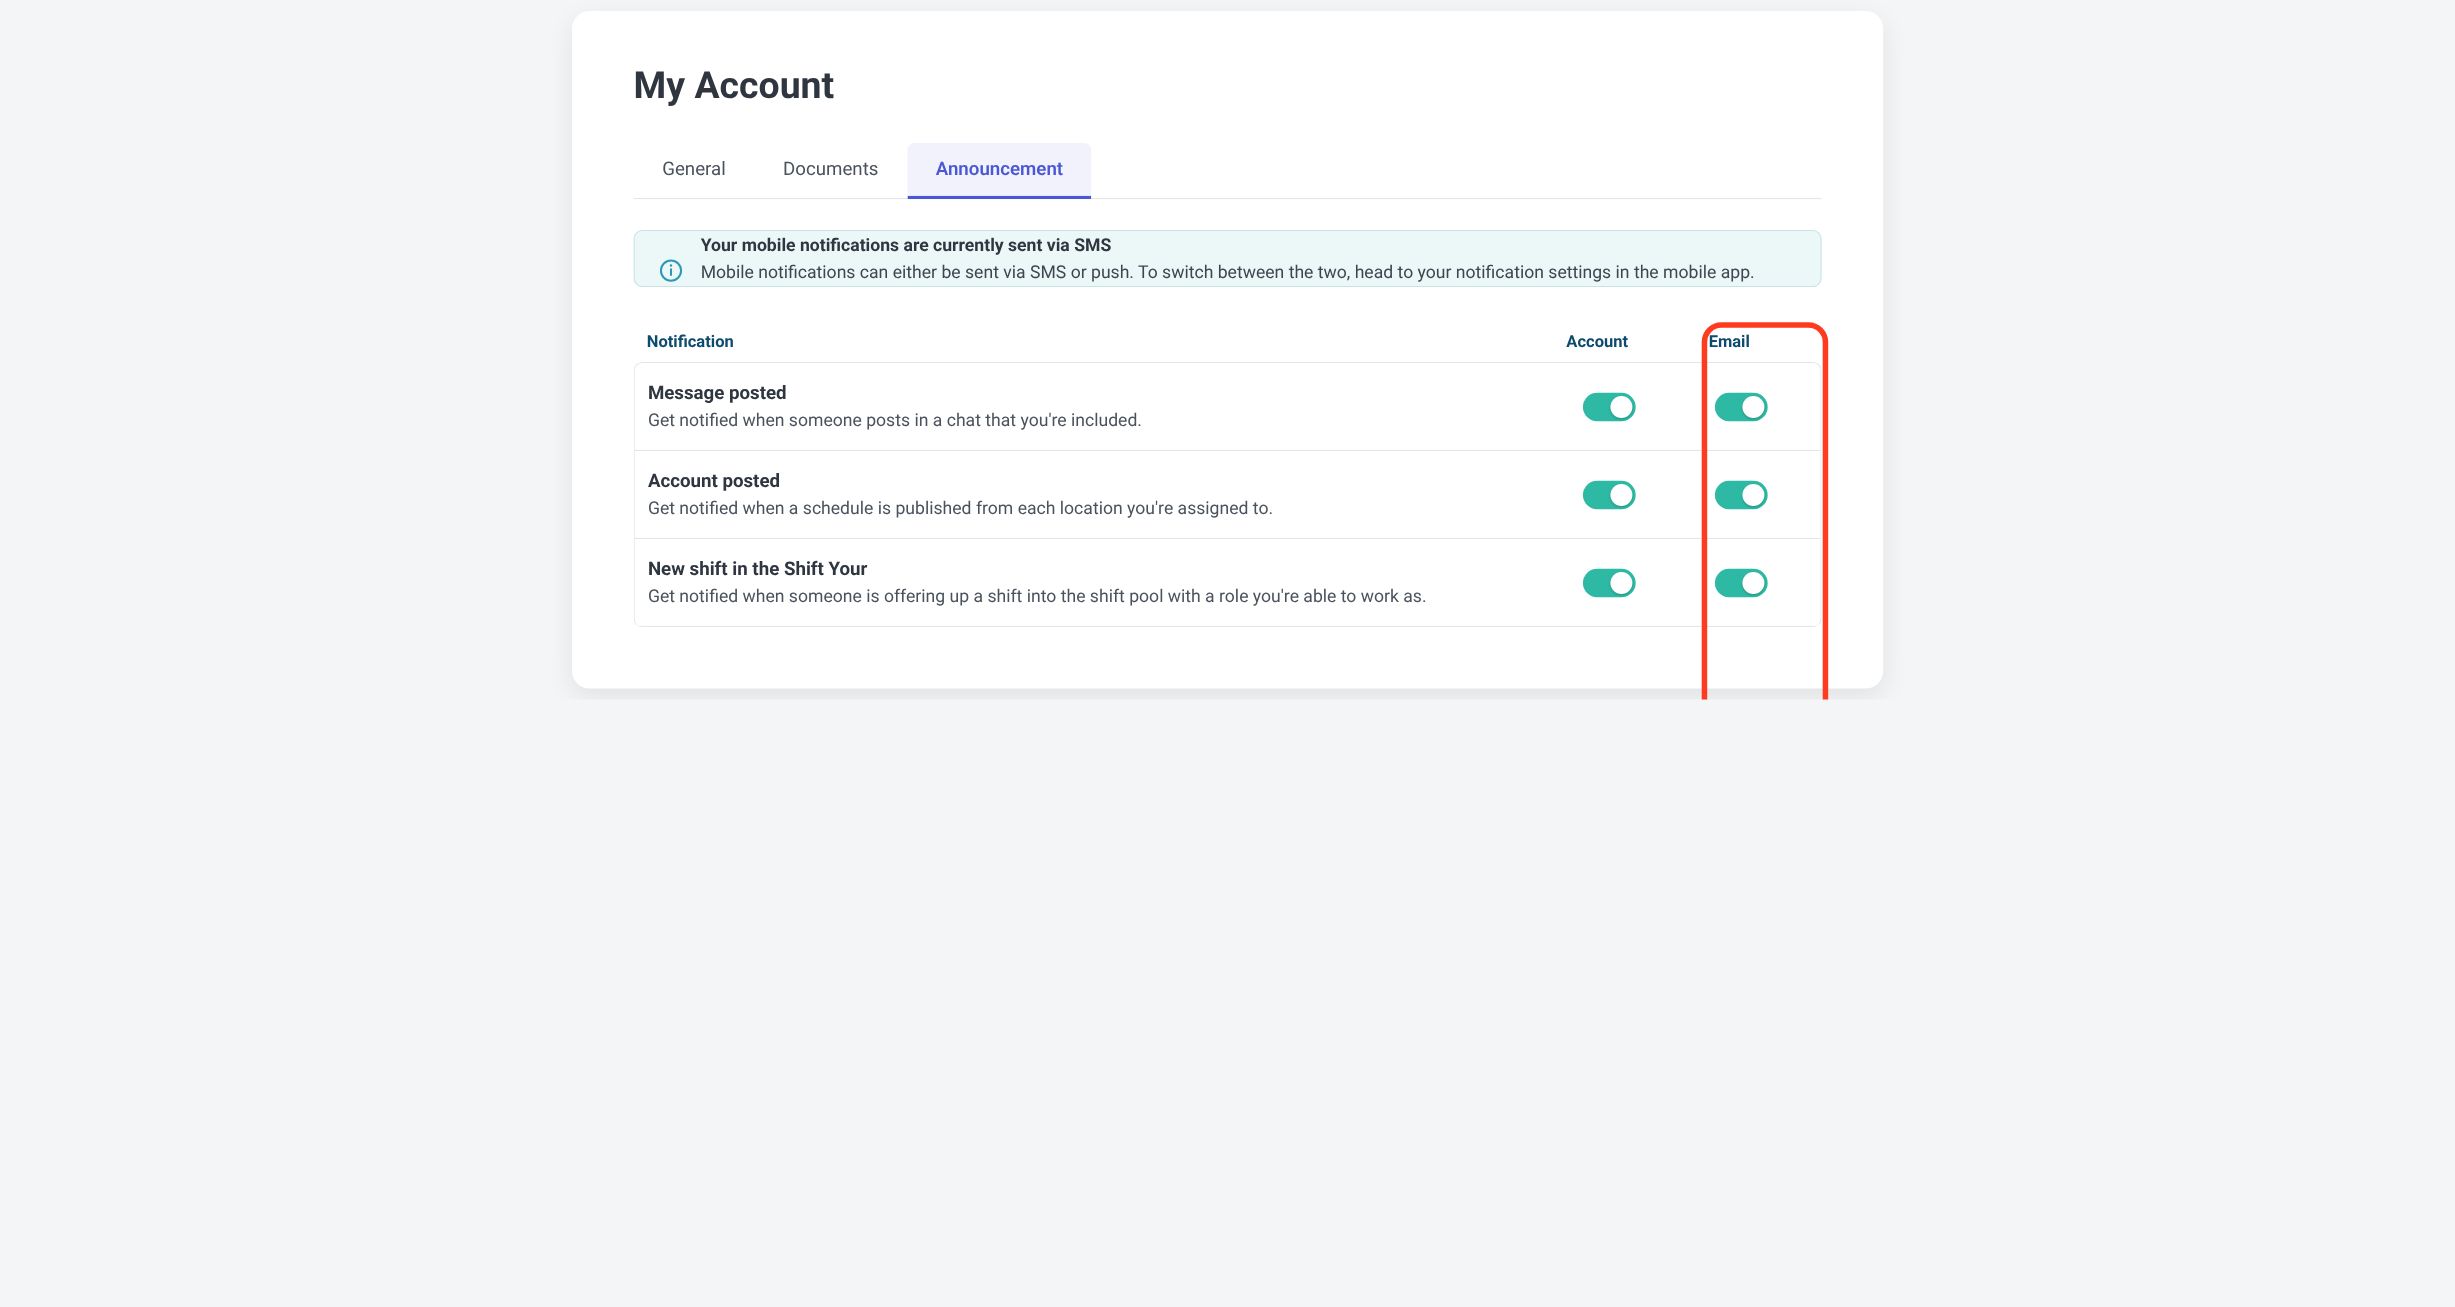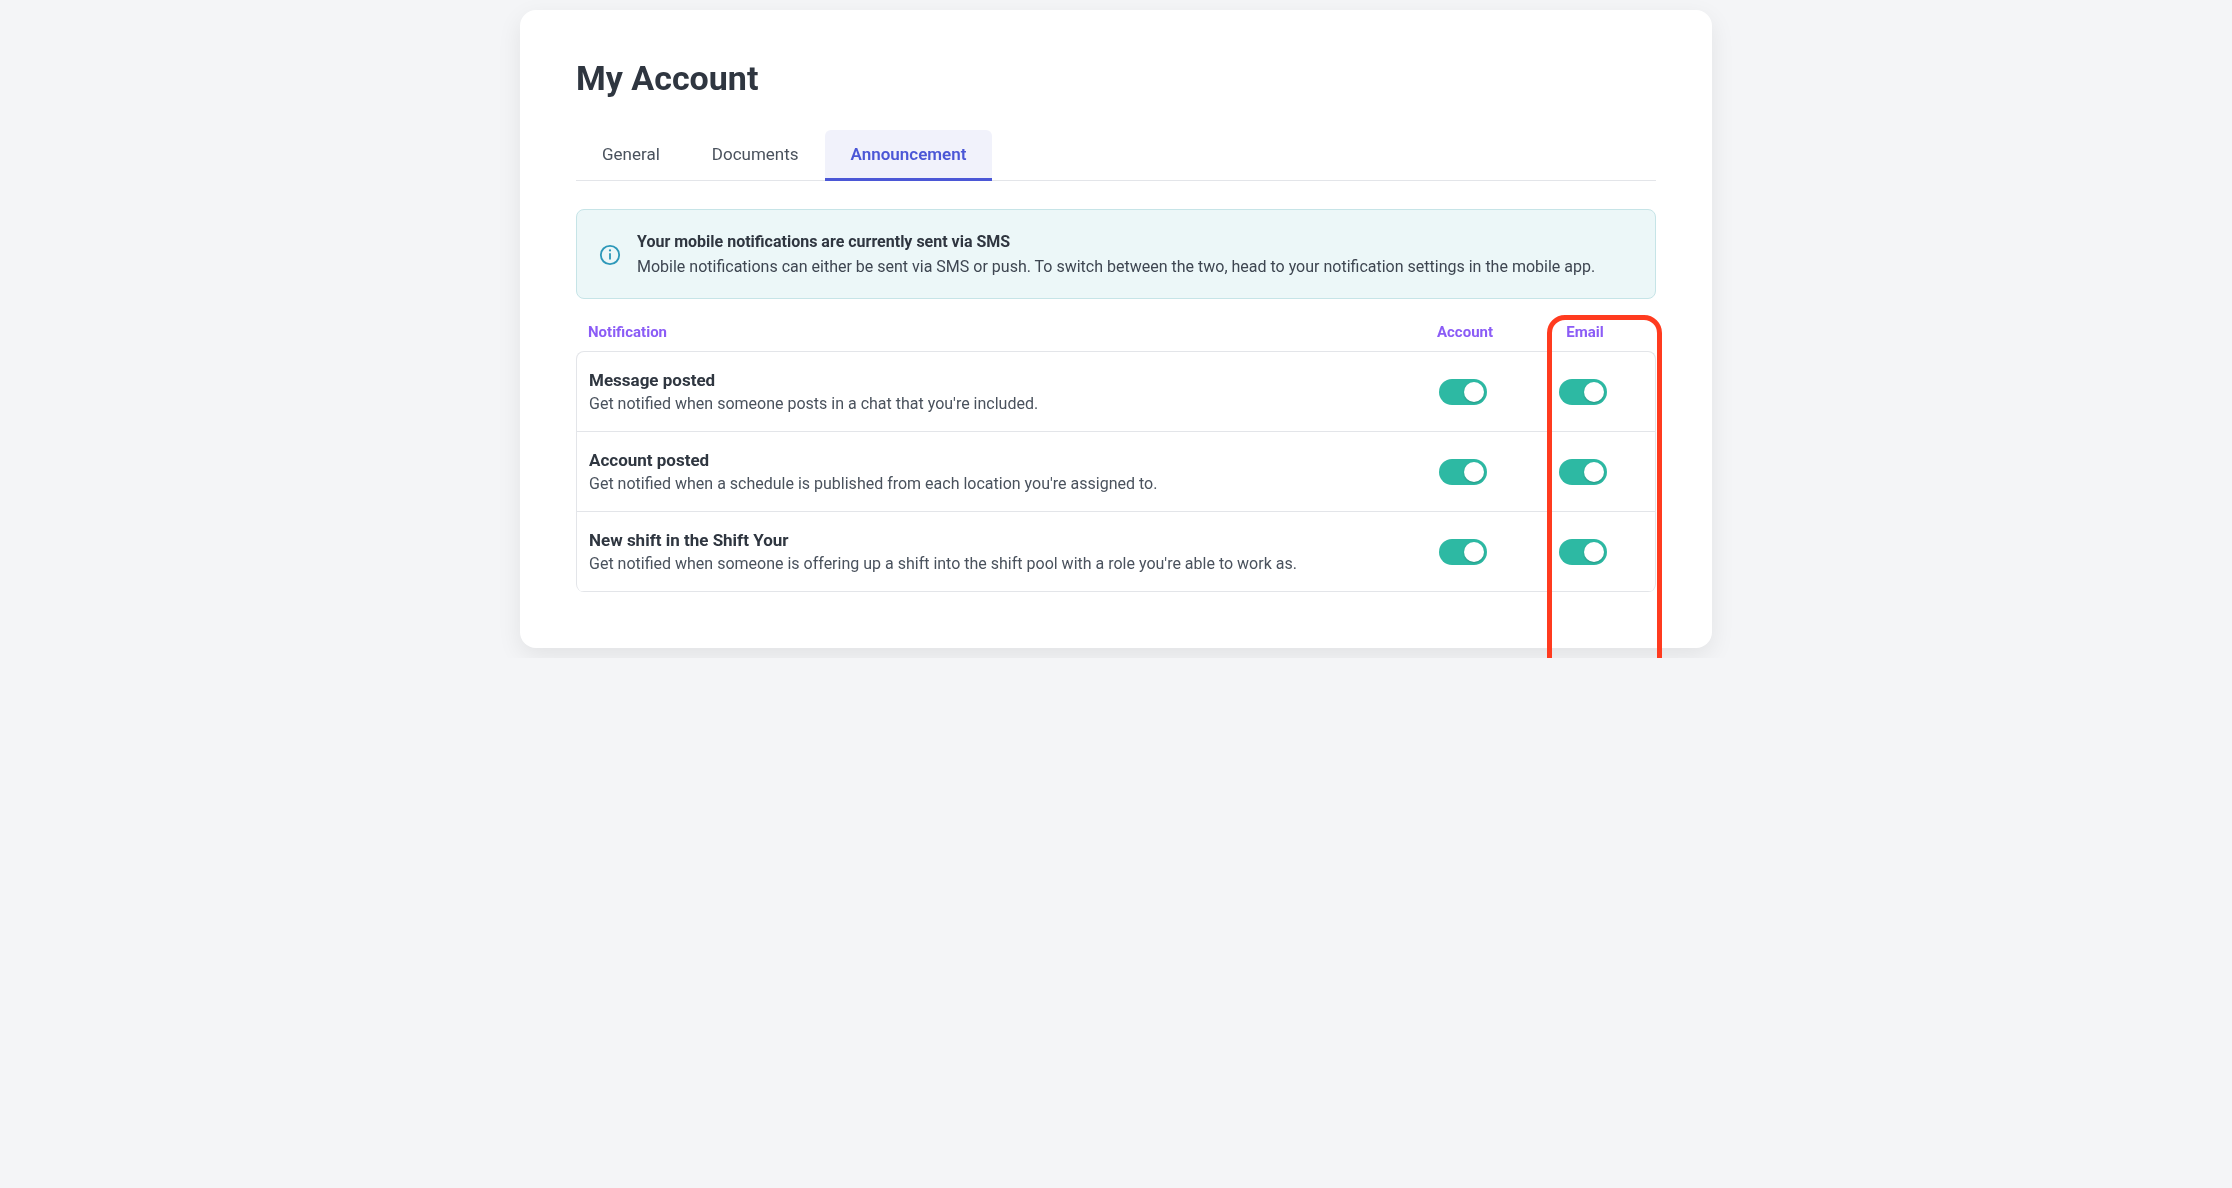--- a/index.html
+++ b/index.html
@@ -41,25 +41,25 @@
     background: #f1f2fb;
     border-bottom: 3px solid #4b57d6;
     border-top-left-radius: 6px;
     border-top-right-radius: 6px;
     margin-bottom: -1px;
   }
   .info-banner {
     border: 1px solid #c6e4e7;
     background: #ecf7f8;
     border-radius: 8px;
-    padding: 22px 22px;
+    padding: 3px 22px;
     display: flex;
     gap: 16px;
-    align-items: center;
-    margin-bottom: 24px;
+    align-items: flex-end;
+    margin-bottom: 40px;
   }
   .info-icon-wrap {
     width: 22px;
     height: 22px;
     flex-shrink: 0;
     margin-top: 2px;
   }
   .info-icon-wrap svg { width: 22px; height: 22px; }
   .info-text-col { flex: 1; }
   .info-title {
@@ -68,24 +68,24 @@
     color: #2f3640;
     margin: 0 0 6px 0;
   }
   .info-body {
     font-size: 16px;
     color: #3e4651;
     margin: 0;
   }
   .table-head {
     display: flex;
-    padding: 0 11px 10px 12px;
+    padding: 0 24px 10px 12px;
     font-size: 15px;
     font-weight: 700;
-    color: #8b5cf6;
+    color: #0c4a6e;
   }
   .col-label { flex: 1; }
   .col-toggle { width: 120px; text-align: center; }
   .rows {
     border-top: 1px solid #e3e5e9;
     border-left: 1px solid #e3e5e9;
     border-right: 1px solid #e3e5e9;
     border-radius: 8px;
     overflow: hidden;
   }

